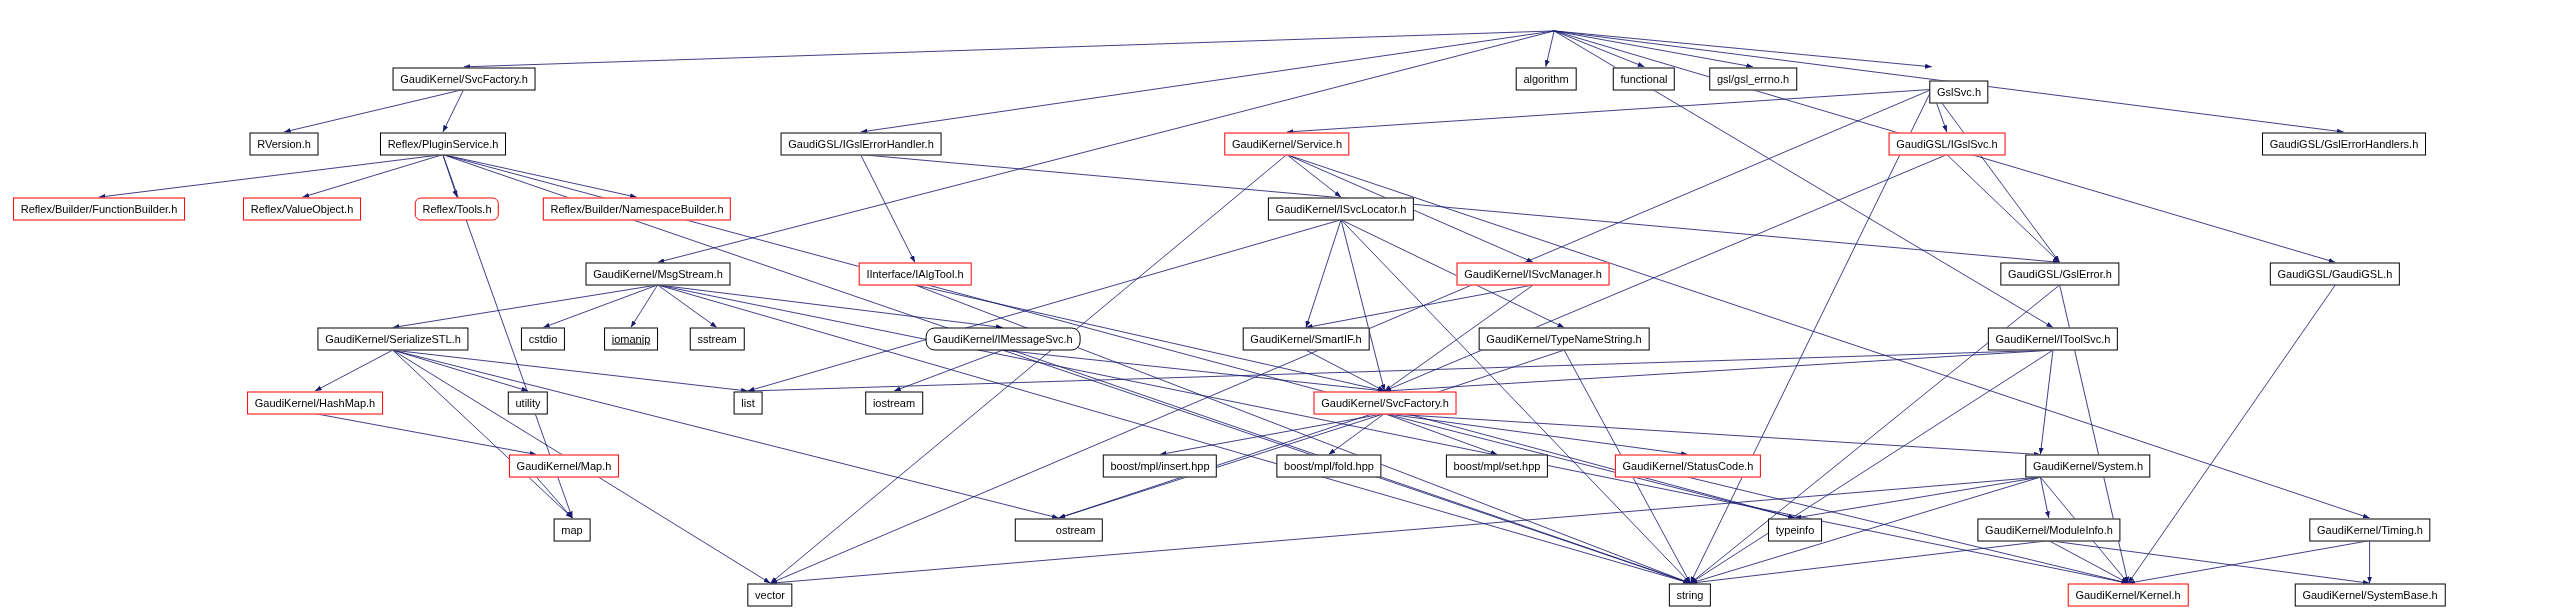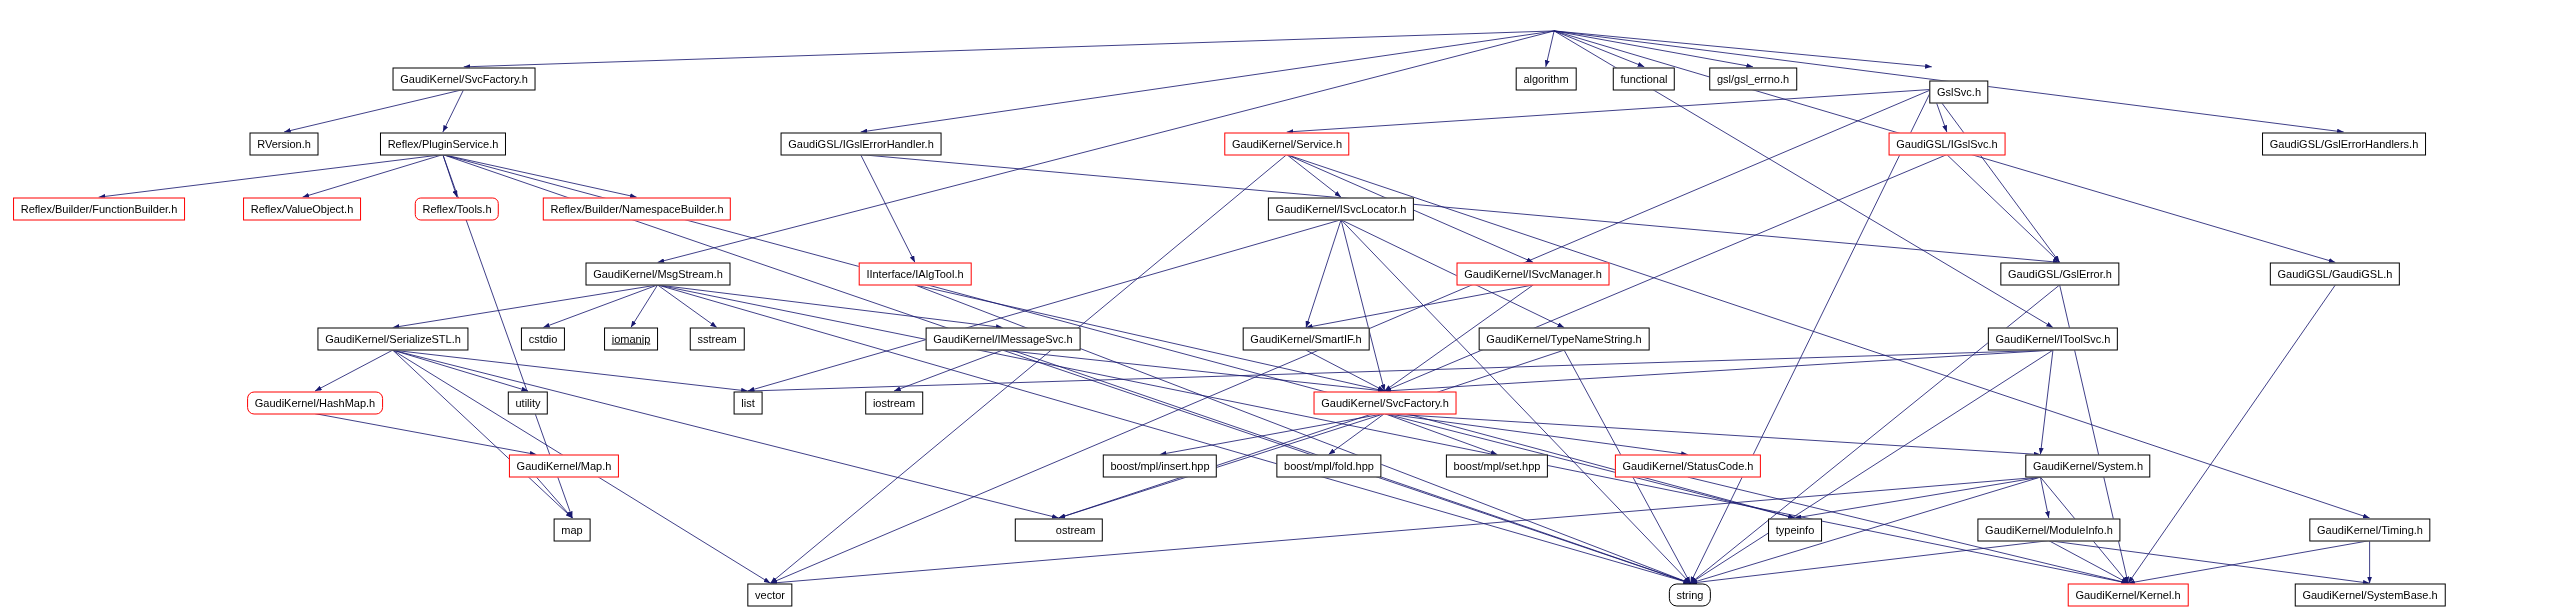--- a/index.html
+++ b/index.html
@@ -166,38 +166,38 @@
     <div class="node" style="left: 1341px; top: 209px;">GaudiKernel/ISvcLocator.h</div>
     <div class="node" style="left: 658px; top: 274px;">GaudiKernel/MsgStream.h</div>
     <div class="node truncated" style="left: 915px; top: 274px;">IInterface/IAlgTool.h</div>
     <div class="node truncated" style="left: 1533px; top: 274px;">GaudiKernel/ISvcManager.h</div>
     <div class="node" style="left: 2060px; top: 274px;">GaudiGSL/GslError.h</div>
     <div class="node" style="left: 2335px; top: 274px;">GaudiGSL/GaudiGSL.h</div>
     <div class="node" style="left: 393px; top: 339px;">GaudiKernel/SerializeSTL.h</div>
     <div class="node" style="left: 543px; top: 339px;">cstdio</div>
     <div class="node" style="left: 631px; top: 339px; text-decoration: underline;">iomanip</div>
     <div class="node" style="left: 717px; top: 339px;">sstream</div>
-    <div class="node" style="left: 1003px; top: 339px;">GaudiKernel/IMessageSvc.h</div>
+    <div class="node" style="left: 1003px; top: 339px; border-radius: 9px;">GaudiKernel/IMessageSvc.h</div>
     <div class="node" style="left: 1306px; top: 339px;">GaudiKernel/SmartIF.h</div>
     <div class="node" style="left: 1564px; top: 339px;">GaudiKernel/TypeNameString.h</div>
     <div class="node" style="left: 2053px; top: 339px;">GaudiKernel/IToolSvc.h</div>
-    <div class="node truncated" style="left: 315px; top: 403px; border-radius: 7px;">GaudiKernel/HashMap.h</div>
+    <div class="node truncated" style="left: 315px; top: 403px;">GaudiKernel/HashMap.h</div>
     <div class="node" style="left: 528px; top: 403px;">utility</div>
     <div class="node" style="left: 748px; top: 403px;">list</div>
     <div class="node" style="left: 894px; top: 403px;">iostream</div>
     <div class="node truncated" style="left: 1385px; top: 403px;">GaudiKernel/SvcFactory.h</div>
     <div class="node truncated" style="left: 564px; top: 466px;">GaudiKernel/Map.h</div>
     <div class="node" style="left: 1160px; top: 466px;">boost/mpl/insert.hpp</div>
     <div class="node" style="left: 1329px; top: 466px;">boost/mpl/fold.hpp</div>
     <div class="node" style="left: 1497px; top: 466px;">boost/mpl/set.hpp</div>
     <div class="node truncated" style="left: 1688px; top: 466px;">GaudiKernel/StatusCode.h</div>
     <div class="node" style="left: 2040px; top: 466px; margin-left: 48px;">GaudiKernel/System.h</div>
     <div class="node" style="left: 572px; top: 530px;">map</div>
     <div class="node" style="left: 1059px; top: 530px; padding-left: 40px;">ostream</div>
     <div class="node" style="left: 1795px; top: 530px;">typeinfo</div>
     <div class="node" style="left: 2049px; top: 530px;">GaudiKernel/ModuleInfo.h</div>
     <div class="node" style="left: 2370px; top: 530px;">GaudiKernel/Timing.h</div>
     <div class="node" style="left: 770px; top: 595px;">vector</div>
-    <div class="node" style="left: 1690px; top: 595px; border-radius: 8px;">string</div>
+    <div class="node" style="left: 1690px; top: 595px;">string</div>
     <div class="node truncated" style="left: 2128px; top: 595px;">GaudiKernel/Kernel.h</div>
     <div class="node" style="left: 2370px; top: 595px;">GaudiKernel/SystemBase.h</div>
   </div>
 
 
 </body></html>

